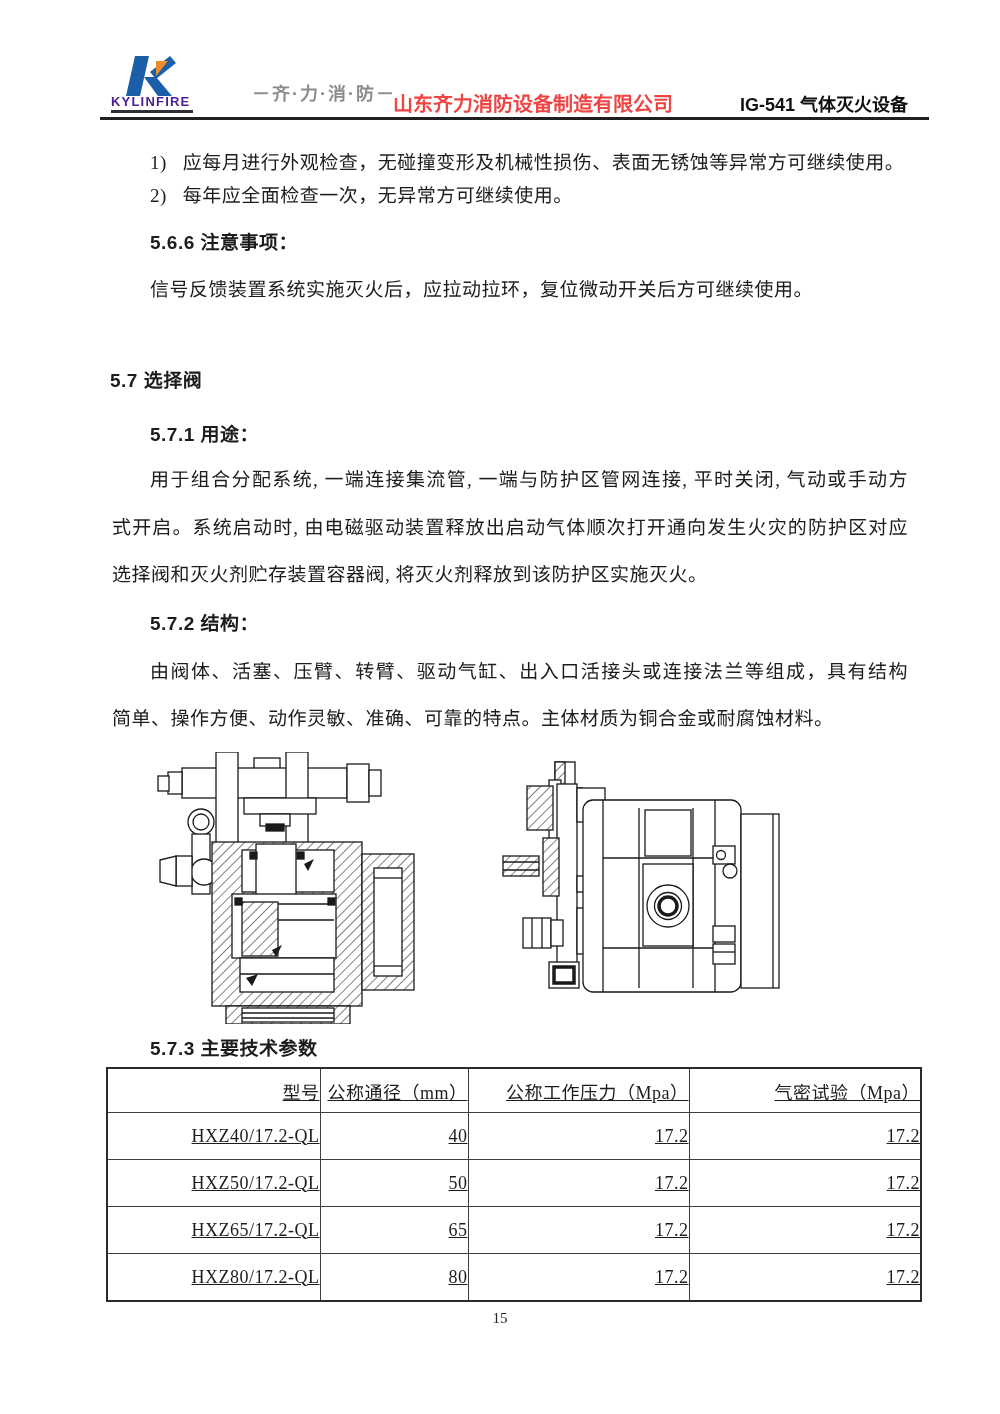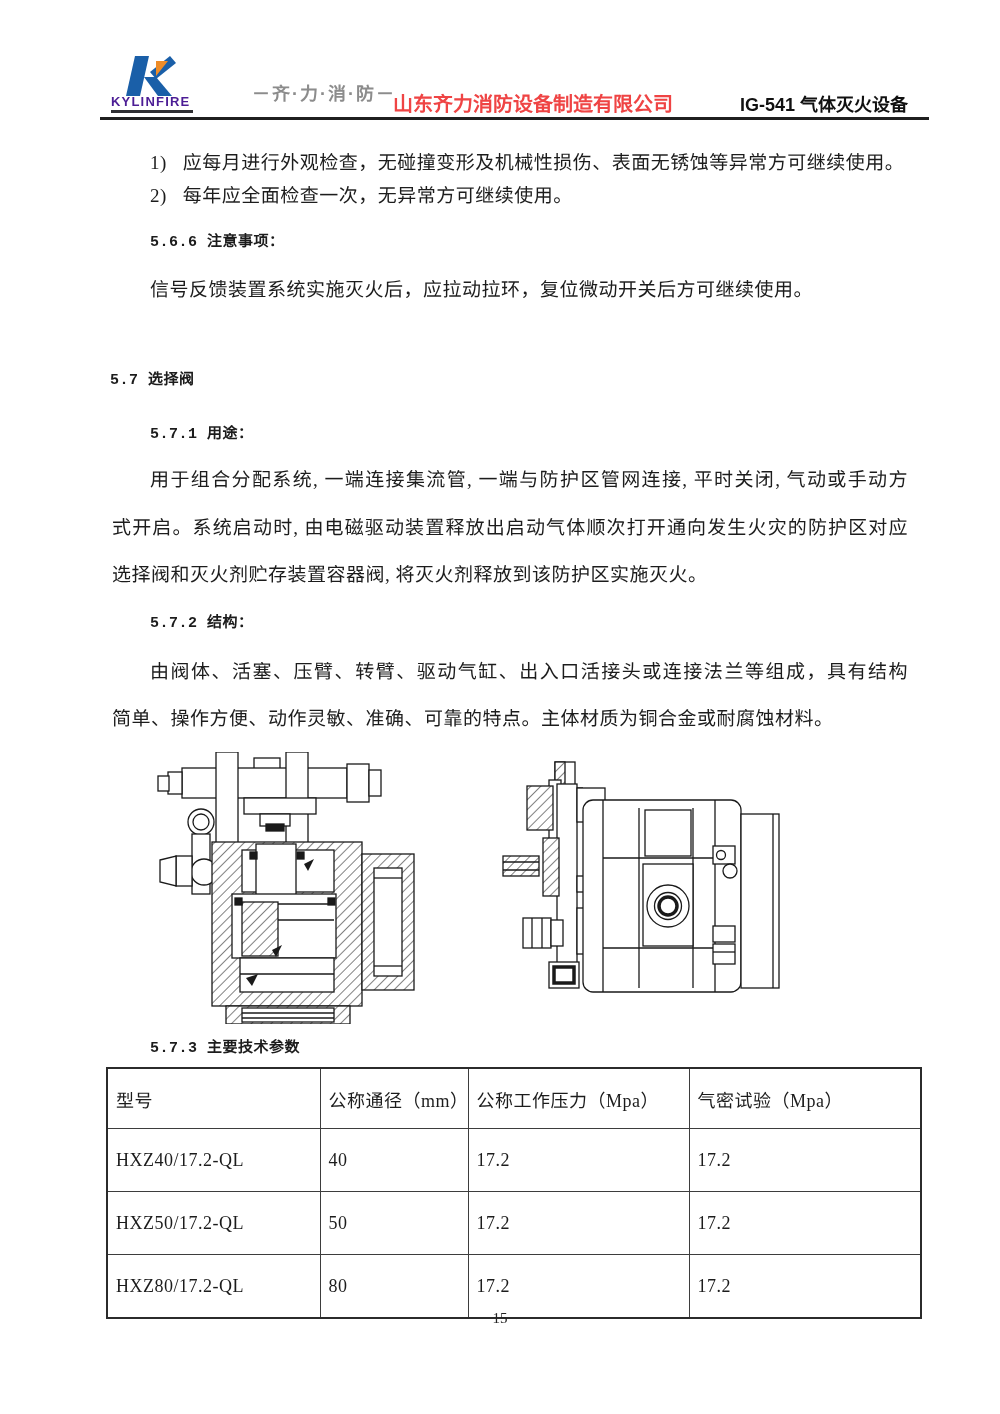--- a/index.html
+++ b/index.html
@@ -3,29 +3,29 @@
 <meta charset="utf-8">
 <style>
   html,body{margin:0;padding:0;background:#ffffff;}
   .page{
     position:relative;width:1000px;height:1414px;background:#ffffff;
     font-family:"Liberation Serif","DejaVu Serif",serif;color:#1c1c1c;overflow:hidden;
   }
   .abs{position:absolute;}
   .bline{font-size:19px;line-height:24px;white-space:nowrap;letter-spacing:0.5px;}
   .jline{white-space:normal;text-align:justify;text-align-last:justify;letter-spacing:0.5px;font-size:19px;line-height:24px;}
-  .head{font-family:Liberation Mono, monospace;font-weight:bold;font-size:15px;line-height:24px;white-space:nowrap;letter-spacing:0.5px;}
+  .head{font-family:Liberation Sans, sans-serif;font-weight:bold;font-size:19px;line-height:24px;white-space:nowrap;letter-spacing:0.5px;}
   .brandtxt{font-family:"Liberation Sans","DejaVu Sans",sans-serif;font-weight:bold;font-size:13px;letter-spacing:1.2px;color:#4c1d95;white-space:nowrap;}
   .slogan{font-family:"Liberation Sans","DejaVu Sans",sans-serif;font-size:18px;color:#8c8c8c;letter-spacing:2px;white-space:nowrap;font-weight:bold;}
   .company{font-family:"Liberation Sans","DejaVu Sans",sans-serif;font-weight:bold;font-size:20px;white-space:nowrap;color:#ef4444;}
   .product{font-family:"Liberation Sans","DejaVu Sans",sans-serif;font-weight:bold;font-size:18px;white-space:nowrap;color:#111;}
   .rule{background:#1f1f1f;height:2.5px;}
   .brand-underline{background:#2f2f33;height:2.5px;}
   .ptable{border-collapse:collapse;table-layout:fixed;font-size:18px;color:#1c1c1c;border:2px solid #2b2b2b;}
-  .ptable td{border:1.6px solid #3d3d3d;text-align:left;vertical-align:middle;padding:8px;letter-spacing:0.5px;}
+  .ptable td{border:1.6px solid #3d3d3d;text-align:right;vertical-align:middle;padding:0;letter-spacing:0.5px;text-decoration:underline;}
   .ptable tr.hrow td{height:43px;}
   .ptable tr.drow td{height:46px;}
   .pagenum{font-size:15px;text-align:center;color:#222;}
   svg{display:block;}
 </style>
 </head>
 <body>
 
 <div class="page">
 
@@ -207,20 +207,26 @@
         <td>17.2</td>
         <td>17.2</td>
       </tr>
       <tr class="drow">
         <td>HXZ50/17.2-QL</td>
         <td>50</td>
         <td>17.2</td>
         <td>17.2</td>
       </tr>
       <tr class="drow">
+        <td>HXZ65/17.2-QL</td>
+        <td>65</td>
+        <td>17.2</td>
+        <td>17.2</td>
+      </tr>
+      <tr class="drow">
         <td>HXZ80/17.2-QL</td>
         <td>80</td>
         <td>17.2</td>
         <td>17.2</td>
       </tr>
     </tbody>
   </table>
 
   <div class="abs pagenum" style="left:0;top:1310px;width:1000px;">15</div>
 

